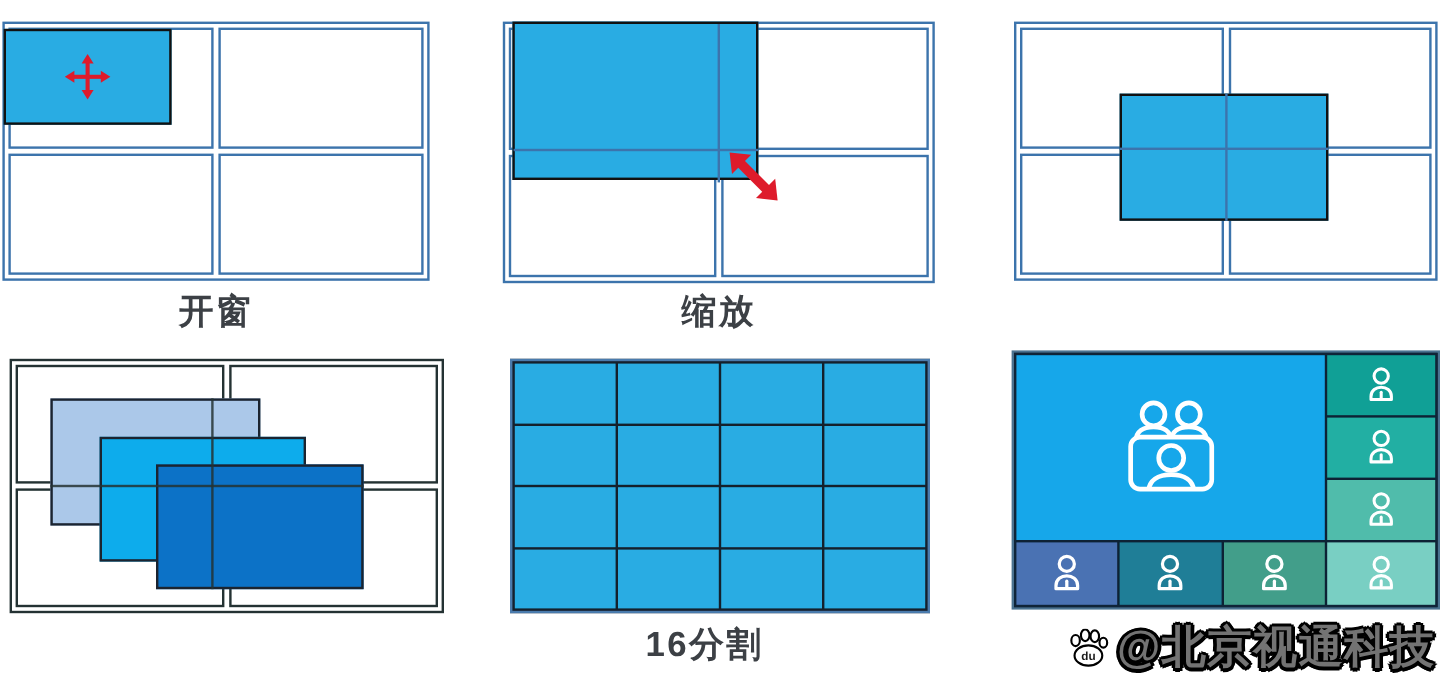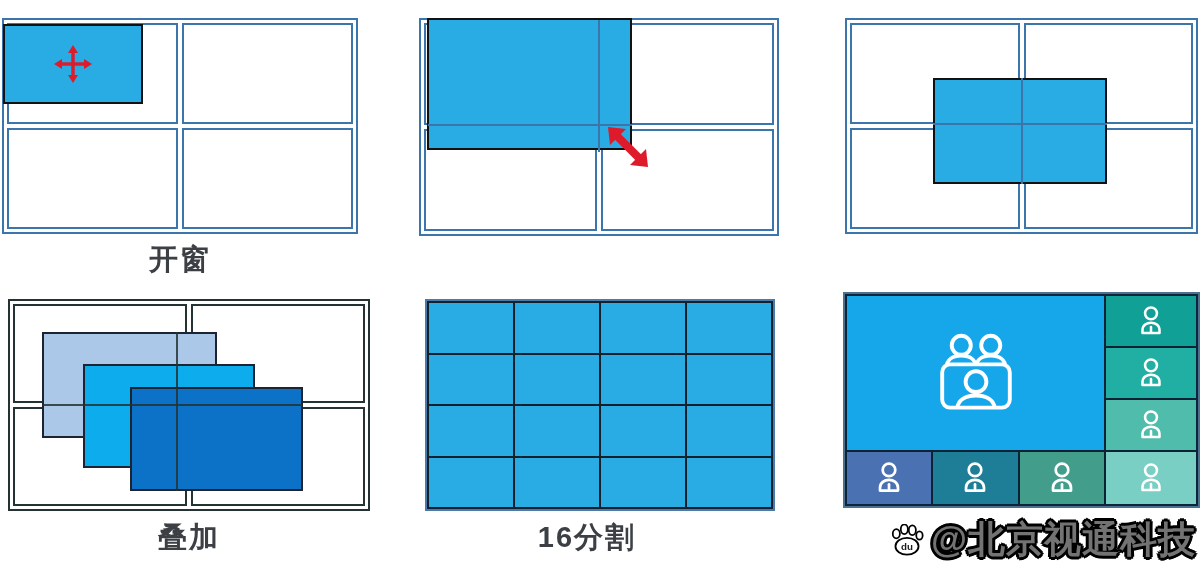--- a/index.html
+++ b/index.html
@@ -76,20 +76,21 @@
     <div class="vline blue-line" style="left:179px;top:2px;height:132px"></div>
     <div class="hline blue-line" style="left:9px;top:106px;width:204px"></div>
     <svg class="arrow" style="left:184px;top:104px" width="50" height="50" viewBox="0 0 50 50">
       <g fill="#DE1B2B">
         <rect x="21" y="10" width="8" height="30" transform="rotate(-45 25 25)"></rect>
         <polygon points="5,5 23,7 7,23"></polygon>
         <polygon points="45,45 27,43 43,27"></polygon>
       </g>
     </svg>
   </section>
+  <div class="plabel" style="left:419px;top:224px;width:360px">缩放</div>
 
   <section class="panel" style="left:845px;top:2px;width:353px;height:216px">
     <div class="grid2">
       <div class="cell"></div>
       <div class="cell"></div>
       <div class="cell"></div>
       <div class="cell"></div>
     </div>
     <div class="window" style="left:88px;top:60px;width:174px;height:106px;z-index:3"></div>
     <div class="vline blue-line" style="left:176px;top:60px;height:106px"></div>
@@ -102,21 +103,20 @@
       <div class="cell"></div>
       <div class="cell"></div>
       <div class="cell"></div>
     </div>
     <div class="window" style="left:34px;top:33px;width:175px;height:106px;background:#ABC8E9;border:2px solid #1B2430;z-index:2"></div>
     <div class="window" style="left:75px;top:65px;width:172px;height:104px;background:#0DACEC;border:2px solid #1B2430;z-index:3"></div>
     <div class="window" style="left:122px;top:88px;width:173px;height:104px;background:#0C72C7;border:2px solid #1B2430;z-index:4"></div>
     <div class="vline dark-line" style="left:168px;top:33px;height:159px"></div>
     <div class="hline dark-line" style="left:34px;top:105px;width:261px"></div>
   </section>
-  <div class="plabel" style="left:8px;top:502px;width:362px">叠加</div>
 
   <section class="panel" style="left:425px;top:283px;width:350px;height:212px">
     <div class="grid16">
       <div class="cell"></div>
         <div class="cell"></div>
         <div class="cell"></div>
         <div class="cell"></div>
       <div class="cell"></div>
         <div class="cell"></div>
         <div class="cell"></div>

